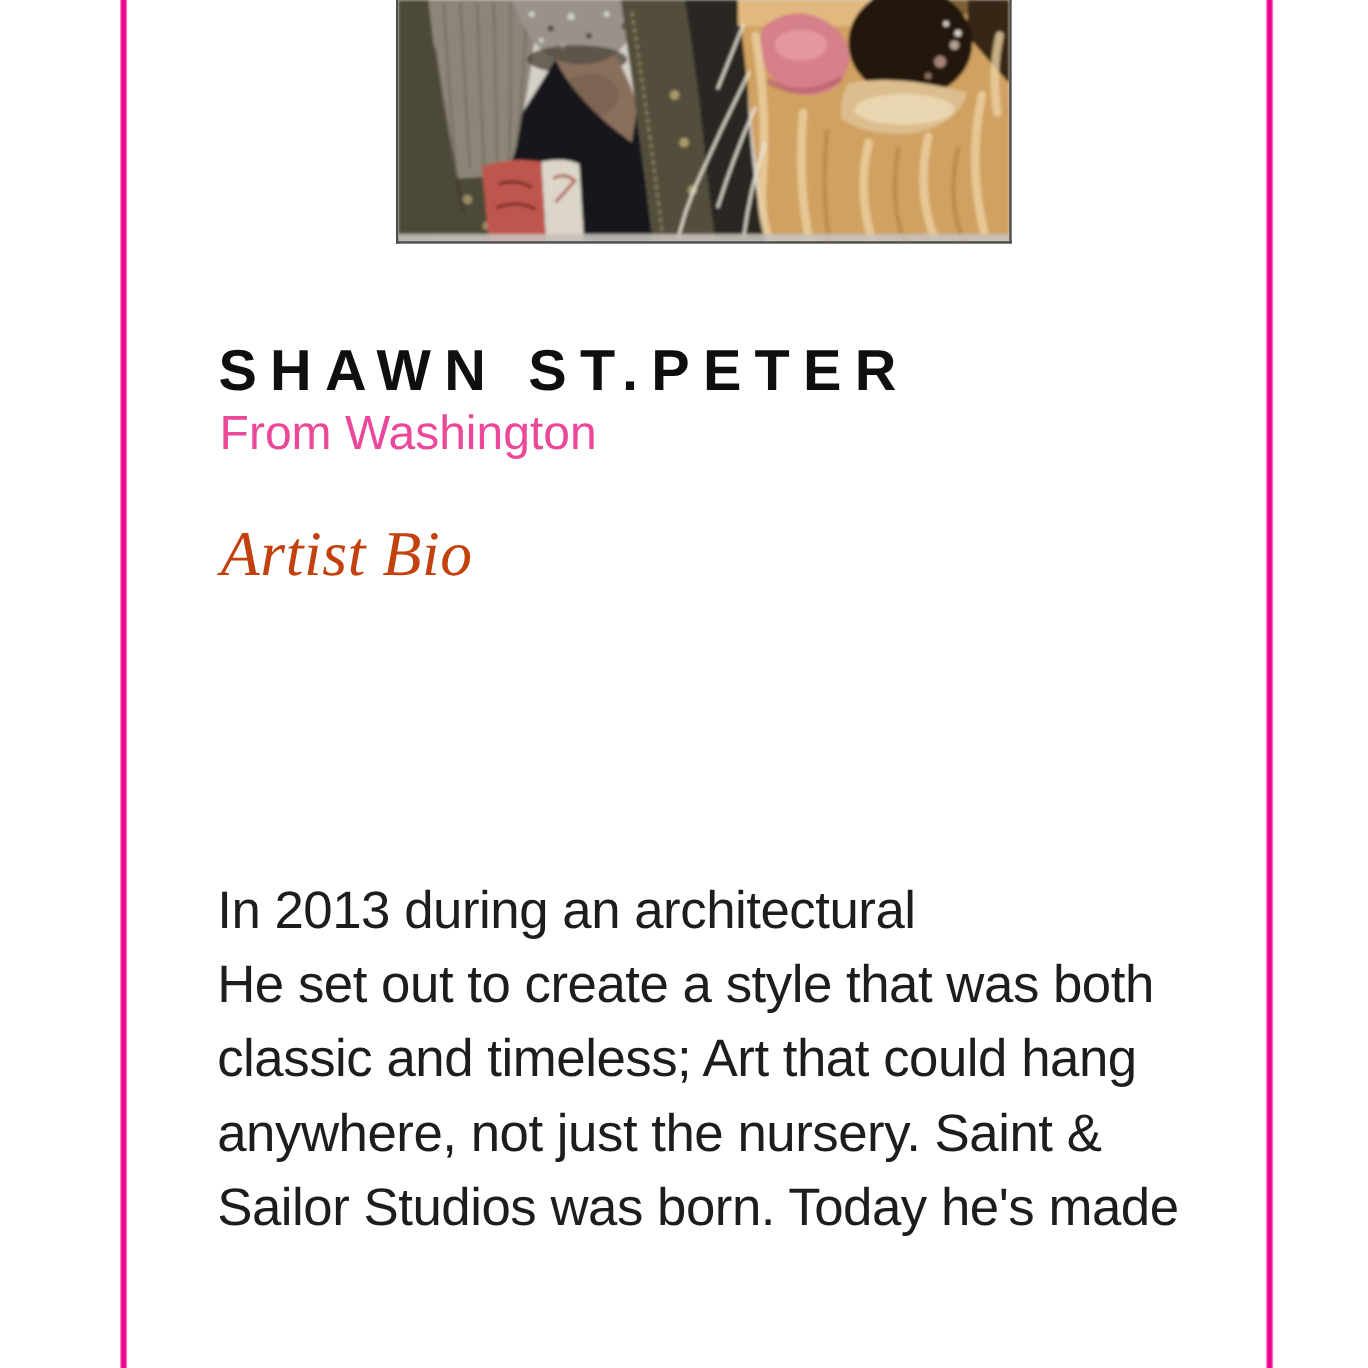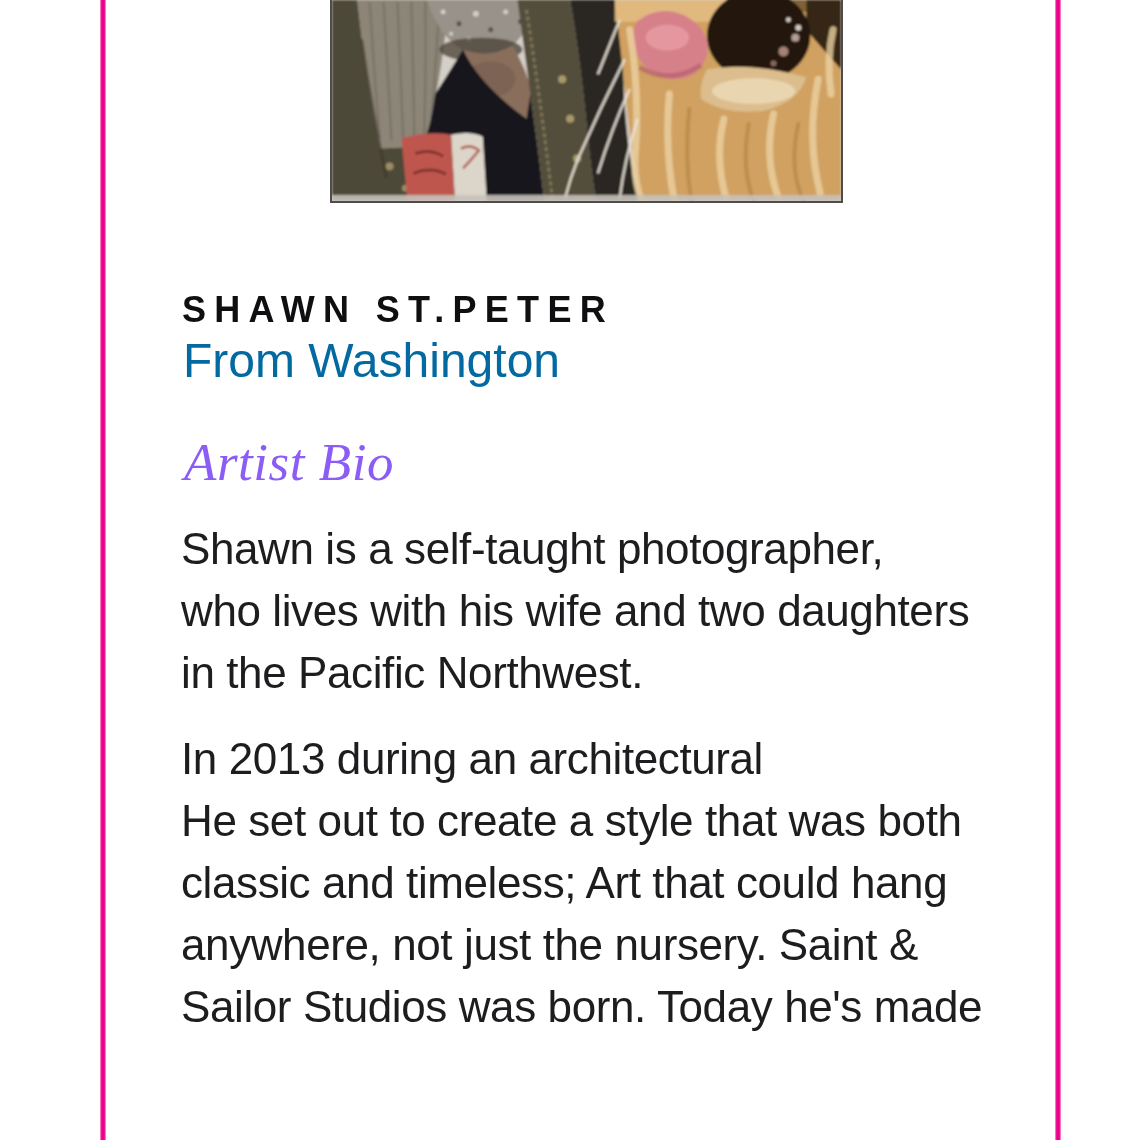--- a/index.html
+++ b/index.html
@@ -39,50 +39,50 @@
     overflow: hidden;
     background: #d4cfc8;
   }
   .photo svg { display: block; width: 100%; height: 100%; }
 
   .artist-name {
     position: absolute;
     left: 182px;
     top: 286px;
     margin: 0;
-    font-size: 36px;
+    font-size: 48px;
     line-height: 48px;
     font-weight: 700;
     letter-spacing: 0.23em;
     white-space: nowrap;
     color: #0f0f11;
   }
   .artist-location {
     position: absolute;
     left: 183px;
     top: 341px;
-    font-size: 48px;
+    font-size: 40px;
     line-height: 40px;
     font-weight: 400;
     white-space: nowrap;
-    color: #0369a1;
+    color: #ec4899;
   }
   .section-title {
     position: absolute;
     left: 184px;
     top: 436px;
     margin: 0;
     font-family: "Liberation Serif", serif;
     font-style: italic;
     font-weight: 400;
     font-size: 53px;
     line-height: 53px;
     letter-spacing: 0.01em;
     white-space: nowrap;
-    color: #8b5cf6;
+    color: #c2410c;
   }
   .bio-paragraph {
     position: absolute;
     left: 181px;
     margin: 0;
   }
   .bio-paragraph.p1 { top: 518px; }
   .bio-paragraph.p2 { top: 728px; }
   .bio-line {
     display: block;
@@ -203,25 +203,20 @@
 
         <rect x="0" y="197" width="513" height="6" fill="#c6c1ba" opacity="0.9"></rect>
       </g>
     </svg>
   </figure>
 
   <h1 class="artist-name">SHAWN ST.PETER</h1>
   <div class="artist-location">From Washington</div>
   <h2 class="section-title">Artist Bio</h2>
 
-  <p class="bio-paragraph p1">
-    <span class="bio-line">Shawn is a self-taught photographer,</span>
-    <span class="bio-line">who lives with his wife and two daughters</span>
-    <span class="bio-line">in the Pacific Northwest.</span>
-  </p>
 
   <p class="bio-paragraph p2">
     <span class="bio-line">In 2013 during an architectural</span>
     <span class="bio-line">He set out to create a style that was both</span>
     <span class="bio-line">classic and timeless; Art that could hang</span>
     <span class="bio-line">anywhere, not just the nursery. Saint &amp;</span>
     <span class="bio-line">Sailor Studios was born. Today he's made</span>
   </p>
 
 </div>

